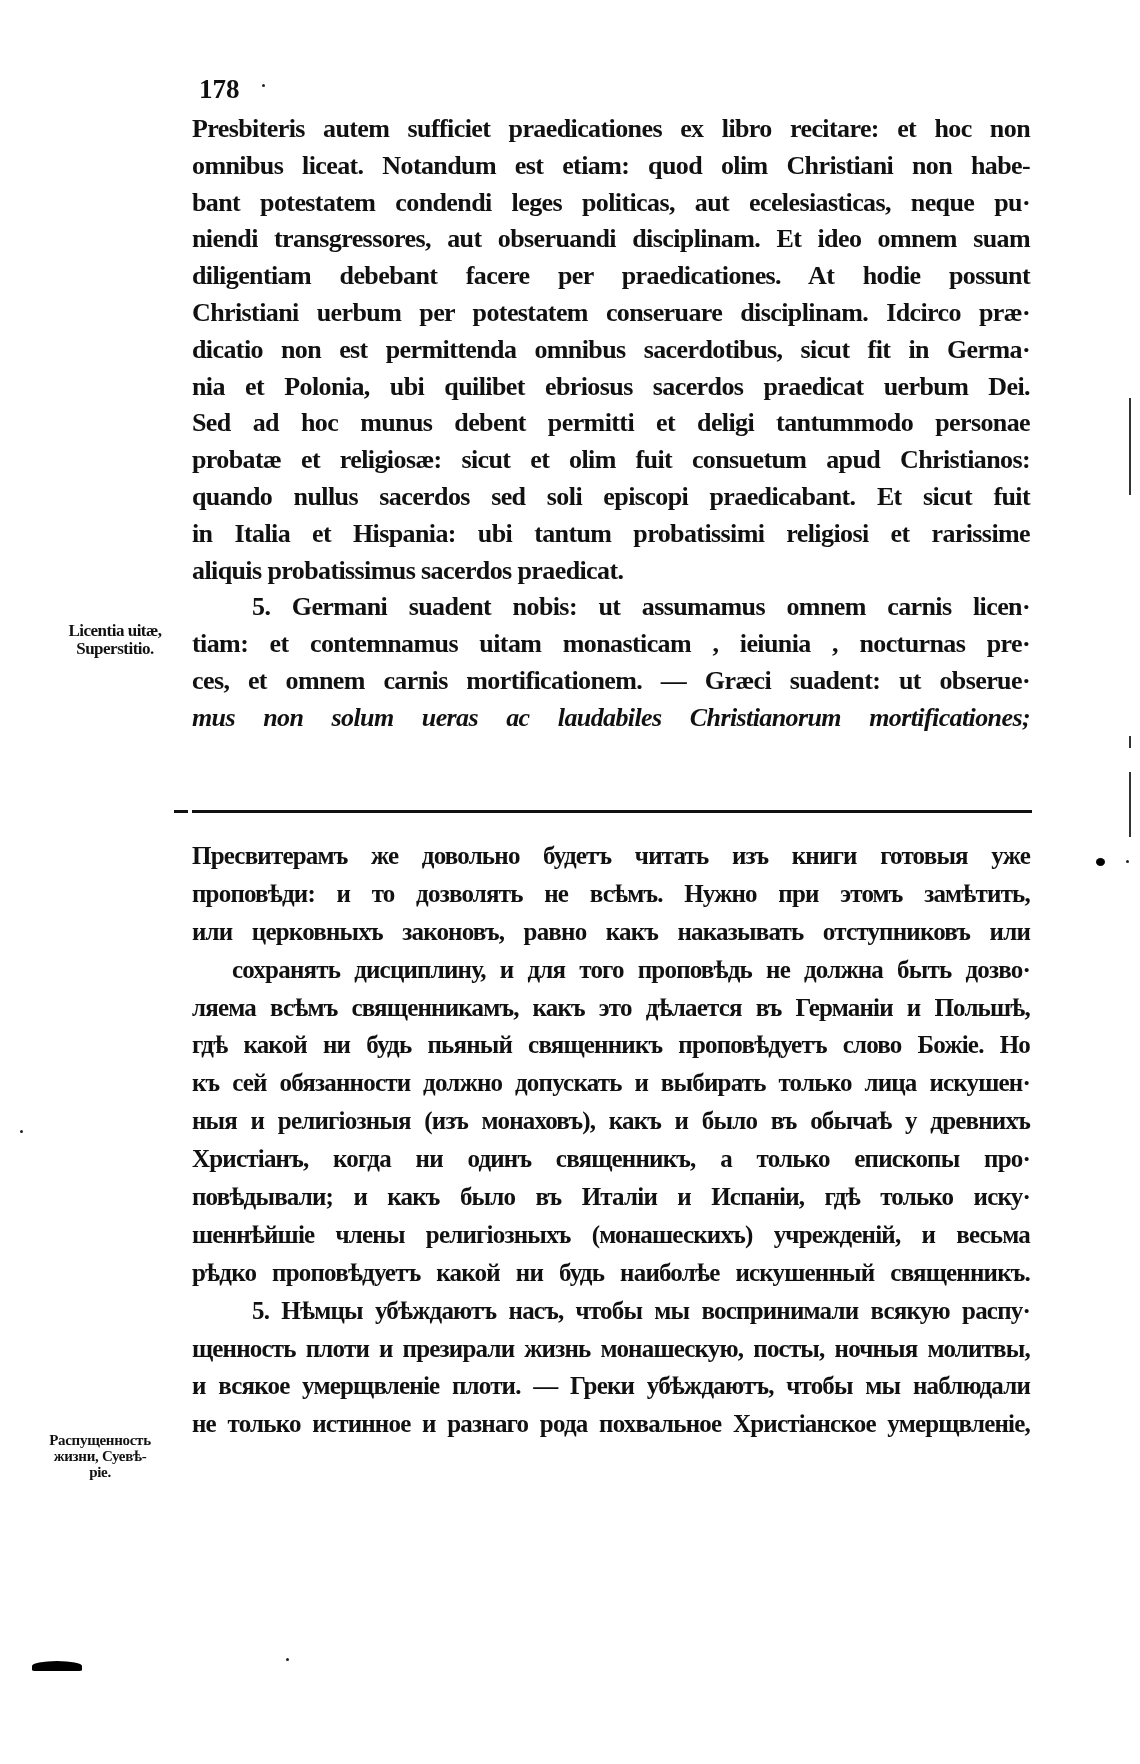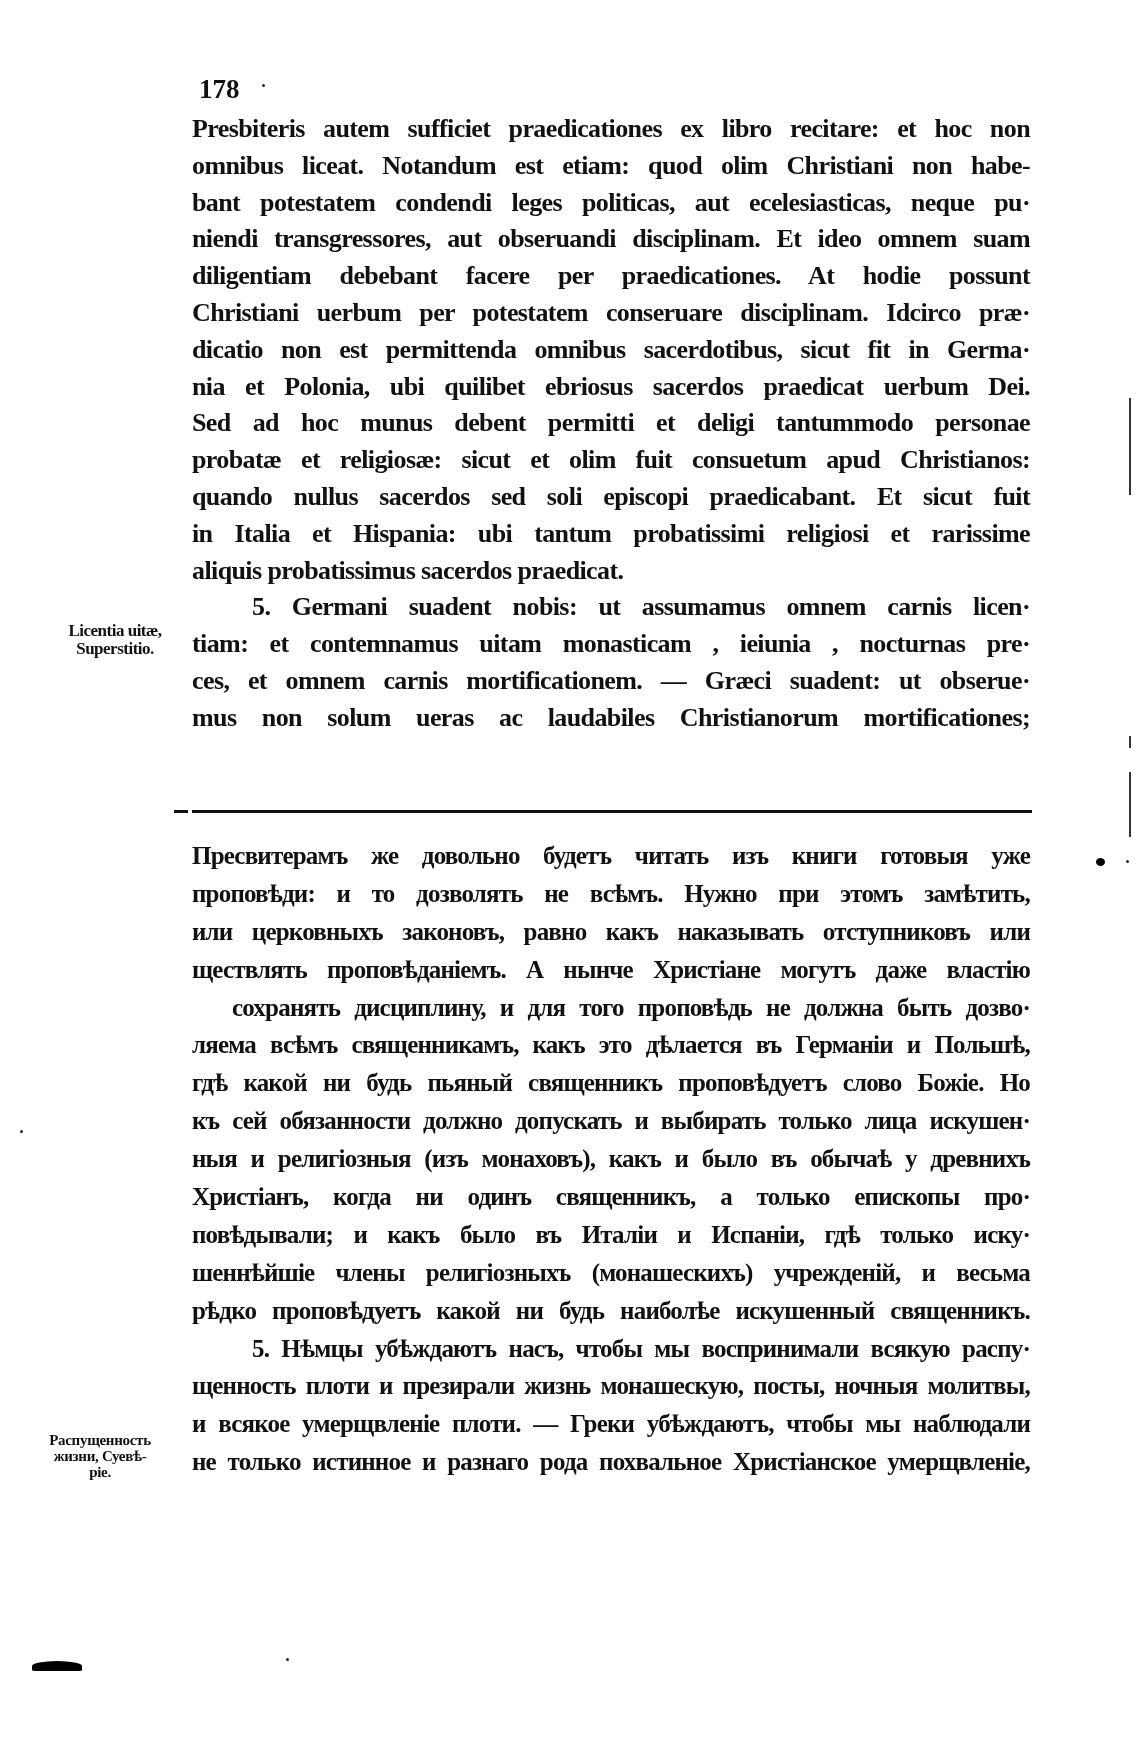--- a/index.html
+++ b/index.html
@@ -41,36 +41,35 @@
   <div class="line"><span style="white-space: nowrap; word-spacing: 0px;">dicatio non est permittenda omnibus sacerdotibus, sicut fit in Germa·</span></div>
   <div class="line"><span style="white-space: nowrap; word-spacing: 0px;">nia et Polonia, ubi quilibet ebriosus sacerdos praedicat uerbum Dei.</span></div>
   <div class="line"><span style="white-space: nowrap; word-spacing: 0px;">Sed ad hoc munus debent permitti et deligi tantummodo personae</span></div>
   <div class="line"><span style="white-space: nowrap; word-spacing: 0px;">probatæ et religiosæ: sicut et olim fuit consuetum apud Christianos:</span></div>
   <div class="line"><span style="white-space: nowrap; word-spacing: 0px;">quando nullus sacerdos sed soli episcopi praedicabant. Et sicut fuit</span></div>
   <div class="line"><span style="white-space: nowrap; word-spacing: 0px;">in Italia et Hispania: ubi tantum probatissimi religiosi et rarissime</span></div>
   <div class="line last"><span style="white-space: nowrap;">aliquis probatissimus sacerdos praedicat.</span></div>
   <div class="line indent"><span style="white-space: nowrap; word-spacing: 0px;">5. Germani suadent nobis: ut assumamus omnem carnis licen·</span></div>
   <div class="line"><span style="white-space: nowrap; word-spacing: 0px;">tiam: et contemnamus uitam monasticam , ieiunia , nocturnas pre·</span></div>
   <div class="line"><span style="white-space: nowrap; word-spacing: 0px;">ces, et omnem carnis mortificationem. — Græci suadent: ut obserue·</span></div>
-  <div class="line"><span style="white-space: nowrap; word-spacing: 0px;">mus non solum ueras ac laudabiles Christianorum mortificationes;</span></div>
+  <div class="line"><span style="white-space: nowrap; word-spacing: 0px; font-style: italic;">mus non solum ueras ac laudabiles Christianorum mortificationes;</span></div>
 </div>
 
 <div class="margin-note note-latin">
   <div>Licentia uitæ,</div>
   <div>Superstitio.</div>
 </div>
 
 <div class="separator-start"></div>
 <div class="separator"></div>
 
 <div class="block ru" style="top:837px;">
   <div class="line"><span style="white-space: nowrap; word-spacing: 0px;">Пресвитерамъ же довольно будетъ читать изъ книги готовыя уже</span></div>
   <div class="line"><span style="white-space: nowrap; word-spacing: 0px;">проповѣди: и то дозволять не всѣмъ. Нужно при этомъ замѣтить,</span></div>
   <div class="line"><span style="white-space: nowrap; word-spacing: 0px;">или церковныхъ законовъ, равно какъ наказывать отступниковъ или</span></div>
-  <div class="line"><span style="white-space: nowrap; word-spacing: 0px;">ществлять проповѣданіемъ. А нынче Христіане могутъ даже властію</span></div>
   <div class="line"><span style="white-space: nowrap; word-spacing: 0px; margin-left: 40px;">сохранять дисциплину, и для того проповѣдь не должна быть дозво·</span></div>
   <div class="line"><span style="white-space: nowrap; word-spacing: 0px;">ляема всѣмъ священникамъ, какъ это дѣлается въ Германіи и Польшѣ,</span></div>
   <div class="line"><span style="white-space: nowrap; word-spacing: 0px;">гдѣ какой ни будь пьяный священникъ проповѣдуетъ слово Божіе. Но</span></div>
   <div class="line"><span style="white-space: nowrap; word-spacing: 0px;">къ сей обязанности должно допускать и выбирать только лица искушен·</span></div>
   <div class="line"><span style="white-space: nowrap; word-spacing: 0px;">ныя и религіозныя (изъ монаховъ), какъ и было въ обычаѣ у древнихъ</span></div>
   <div class="line"><span style="white-space: nowrap; word-spacing: 0px;">Христіанъ, когда ни одинъ священникъ, а только епископы про·</span></div>
   <div class="line"><span style="white-space: nowrap; word-spacing: 0px;">повѣдывали; и какъ было въ Италіи и Испаніи, гдѣ только иску·</span></div>
   <div class="line"><span style="white-space: nowrap; word-spacing: 0px;">шеннѣйшіе члены религіозныхъ (монашескихъ) учрежденій, и весьма</span></div>
   <div class="line"><span style="white-space: nowrap; word-spacing: 0px;">рѣдко проповѣдуетъ какой ни будь наиболѣе искушенный священникъ.</span></div>
   <div class="line indent"><span style="white-space: nowrap; word-spacing: 0px;">5. Нѣмцы убѣждаютъ насъ, чтобы мы воспринимали всякую распу·</span></div>

